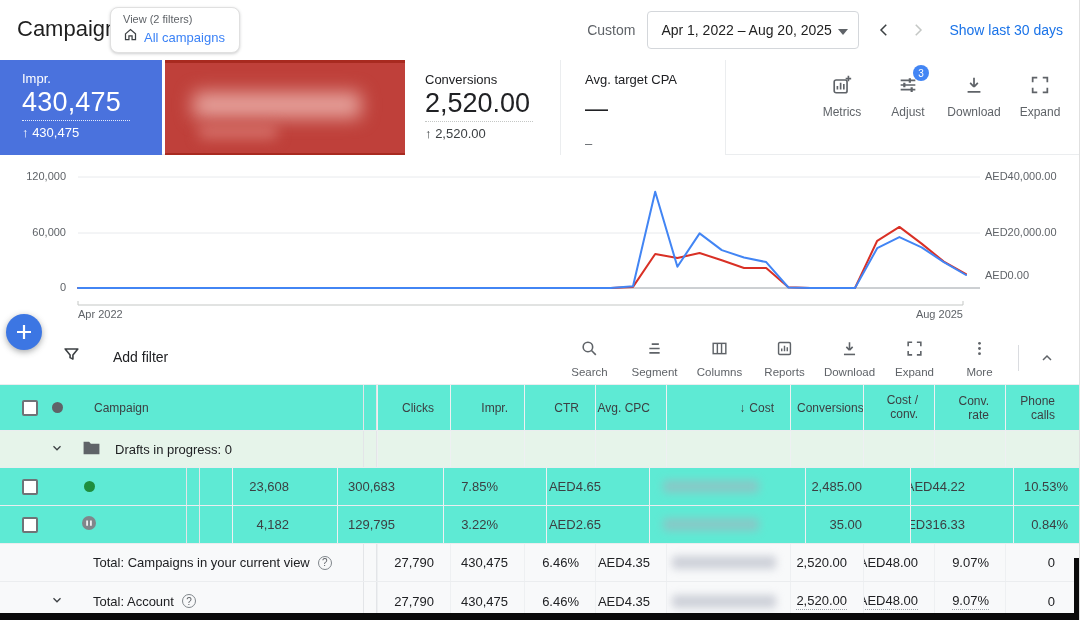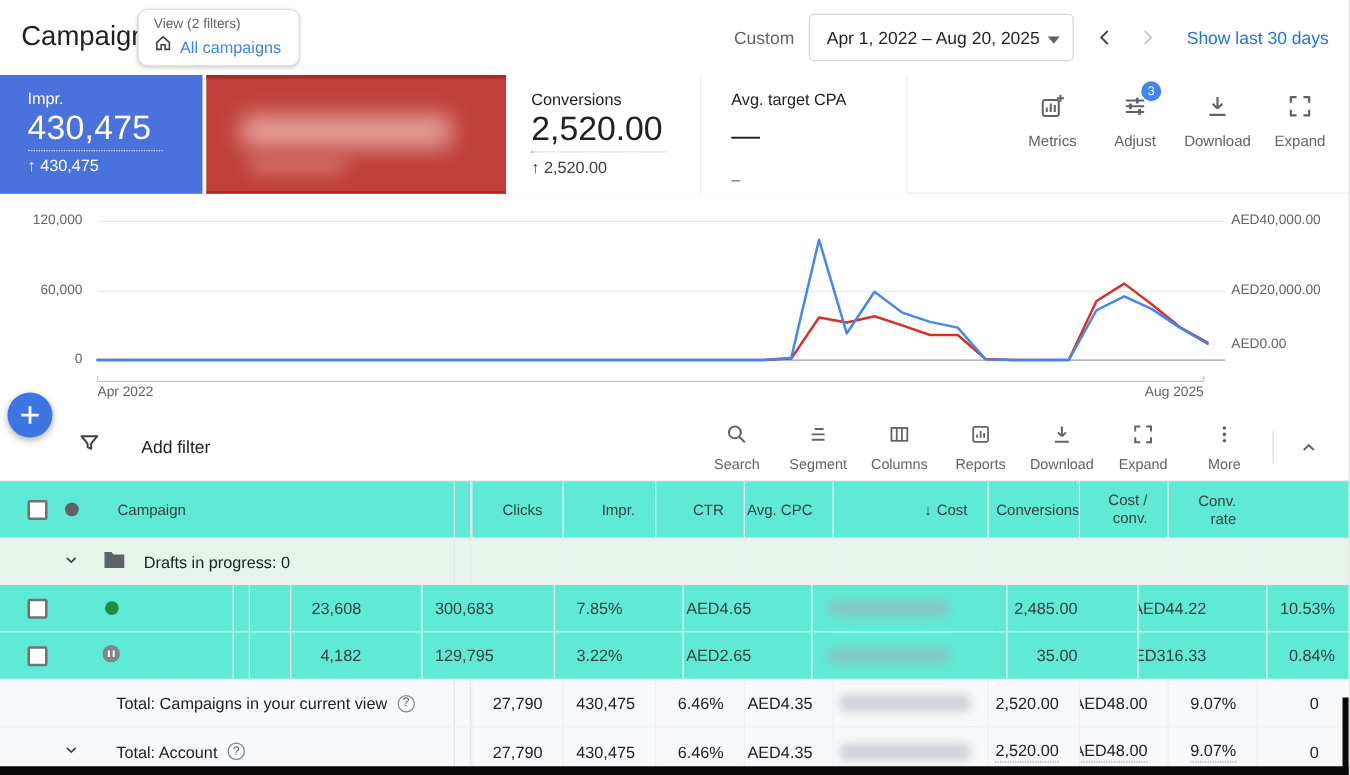--- a/index.html
+++ b/index.html
@@ -342,20 +342,23 @@
       </div>
       <div class="c clip-left">
           <span>Conversions</span>
         </div>
       <div class="c" style="white-space:normal; text-align:right; line-height:1.15">
           <span>Cost / conv.</span>
         </div>
       <div class="c">
           <span>Conv. rate</span>
         </div>
+      <div class="c ph">
+          <span>Phone calls</span>
+        </div>
     </div>
 
     <div class="r drafts">
       <div class="span-left" style="padding-left:50px; gap:18px;">
         <span><svg width="14" height="14" viewBox="0 0 24 24" fill="none" stroke="#3c4043" stroke-width="2.2">
               <path d="M6 9l6 6 6-6"></path>
             </svg></span>
         <span><svg width="19" height="16" viewBox="0 0 24 20" fill="#5f6368">
               <path d="M2 2h7l2.2 2.5H22V18H2z" rx="2"></path>
             </svg></span>

